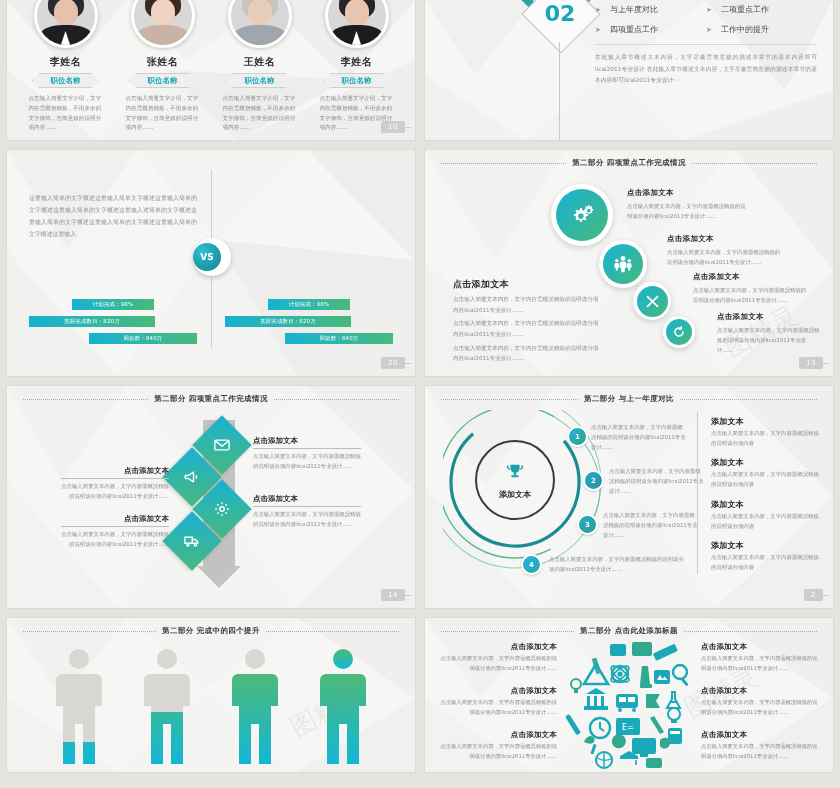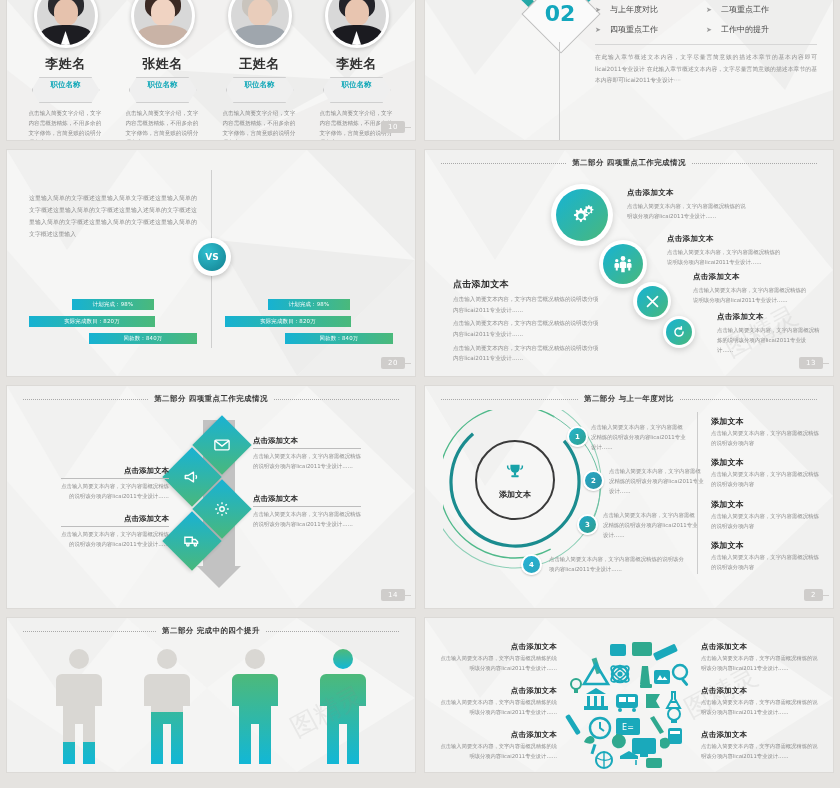--- a/index.html
+++ b/index.html
@@ -37,22 +37,22 @@
   .team{position:absolute;inset:0;display:flex;justify-content:space-around;padding:0 10px;box-sizing:border-box;}
   .member{width:88px;text-align:center;}
   .ava{width:58px;height:58px;border-radius:50%;margin:-16px auto 0;overflow:hidden;
        border:3px solid #fff;box-shadow:0 1px 4px rgba(0,0,0,.22);position:relative;background:#d8d8d8;}
   .ava .hair{position:absolute;left:50%;top:2px;width:36px;height:30px;border-radius:50% 50% 42% 42%;
              transform:translateX(-50%);}
   .ava .face{position:absolute;left:50%;top:12px;width:24px;height:27px;border-radius:46%;transform:translateX(-50%);}
   .ava .body{position:absolute;left:50%;bottom:-4px;width:52px;height:24px;border-radius:44% 44% 0 0;transform:translateX(-50%);}
   .ava .collar{position:absolute;left:50%;bottom:-4px;width:12px;height:18px;background:#fff;
                transform:translateX(-50%) rotate(0deg);clip-path:polygon(50% 0,100% 100%,0 100%);}
-  .mname{font-size:13px;font-weight:bold;color:#2e2e2e;margin-top:7px;letter-spacing:.5px;}
-  .mrole{position:relative;margin:4px auto 0;width:68px;height:26px;}
+  .mname{font-size:10px;font-weight:bold;color:#2e2e2e;margin-top:7px;letter-spacing:.5px;}
+  .mrole{position:relative;margin:4px auto 0;width:68px;height:15px;}
   .mrole .rb{position:absolute;inset:0;background:#efefef;border:1px solid #cfcfcf;
              clip-path:polygon(8px 0,calc(100% - 8px) 0,100% 50%,calc(100% - 8px) 100%,8px 100%,0 50%);}
   .mrole span{position:relative;display:block;line-height:15px;font-size:7.5px;font-weight:bold;
               color:#12a8b8;text-align:center;}
   .mdesc{font-size:5.6px;line-height:1.75;color:#8a8a8a;text-align:left;margin:6px auto 0;width:74px;}
 
   
   .s11 .diamond{position:absolute;left:108px;top:-14px;width:54px;height:54px;border:1px solid #bdbdbd;
     background:#fafafa;transform:rotate(45deg);}
   .s11 .dnum{position:absolute;left:108px;top:-14px;width:54px;height:54px;display:flex;align-items:center;
@@ -68,21 +68,21 @@
   .s11 .hr{border-top:1px solid #d6d6d6;margin:9px 0 7px;}
   .s11 .para{font-size:5.8px;line-height:2.0;color:#8d8d8d;text-align:justify;}
 
   
   .s12 .col{position:absolute;top:34px;width:168px;}
   .s12 .colL{left:22px;} .s12 .colR{left:218px;}
   .s12 h3{margin:0;font-size:13px;font-weight:bold;color:#2b2b2b;text-align:center;letter-spacing:.3px;}
   .s12 .ptxt{font-size:5.9px;line-height:2.05;color:#8c8c8c;margin-top:8px;text-align:justify;}
   .s12 .divider{position:absolute;left:204px;top:20px;width:1px;height:178px;background:#cfcfcf;}
   .s12 .vs{position:absolute;left:186px;top:88px;width:38px;height:38px;border-radius:50%;
-    background:#fff;box-shadow:0 2px 5px rgba(0,0,0,.2);display:flex;align-items:center;justify-content:center;}
+    background:#fff;box-shadow:0 2px 5px rgba(0,0,0,.2);display:flex;align-items:center;justify-content:flex-start;}
   .s12 .vsin{width:28px;height:28px;border-radius:50%;
     background:radial-gradient(circle at 34% 30%,#2fbfd0,#12808f);
     display:flex;align-items:center;justify-content:center;color:#fff;font-size:9px;font-weight:bold;}
   .bars{position:absolute;bottom:26px;width:168px;}
   .bars .bw{display:flex;margin-bottom:6px;}
   .bar{height:11px;background:linear-gradient(90deg,#16b2d2,#4ab97b);display:flex;align-items:center;
        justify-content:center;color:#fff;font-size:5.4px;letter-spacing:.2px;}
   .bw.b1{justify-content:center;} .bw.b2{justify-content:flex-start;} .bw.b3{justify-content:flex-end;}
 
   
@@ -669,20 +669,27 @@
     <div class="poly">
       <svg viewBox="0 0 408 154" preserveAspectRatio="none">
         <rect width="408" height="154" fill="#f6f6f5"></rect>
         <polygon points="0,0 120,0 55,80" fill="#f1f1f0"></polygon>
         <polygon points="120,0 290,0 200,70" fill="#f3f3f2"></polygon>
         <polygon points="290,0 408,0 408,80" fill="#efefee"></polygon>
         <polygon points="0,80 110,154 0,154" fill="#f2f2f1"></polygon>
         <polygon points="110,154 290,154 200,70" fill="#f4f4f3"></polygon>
         <polygon points="290,154 408,154 408,80" fill="#f0f0ef"></polygon>
       </svg>
+    </div>
+    <div class="shead">
+      <div class="ln"></div>
+      <div class="ht">
+        <span class="p2">第二部分</span><span>点击此处添加标题</span>
+      </div>
+      <div class="ln"></div>
     </div>
 
     <svg class="cloud" viewBox="0 0 150 132">
       <g fill="#1aa9bb">
         <rect x="56" y="4" width="16" height="12" rx="2"></rect>
         <rect x="78" y="2" width="20" height="14" rx="2" fill="#2fa98f"></rect>
         <g transform="rotate(-25 110 14)">
             <rect x="100" y="9" width="24" height="8" rx="1.5" fill="#1aa9bb"></rect>
           </g>
         <rect x="40" y="18" width="5" height="16" transform="rotate(-18 42 26)" fill="#3aad9a"></rect>

